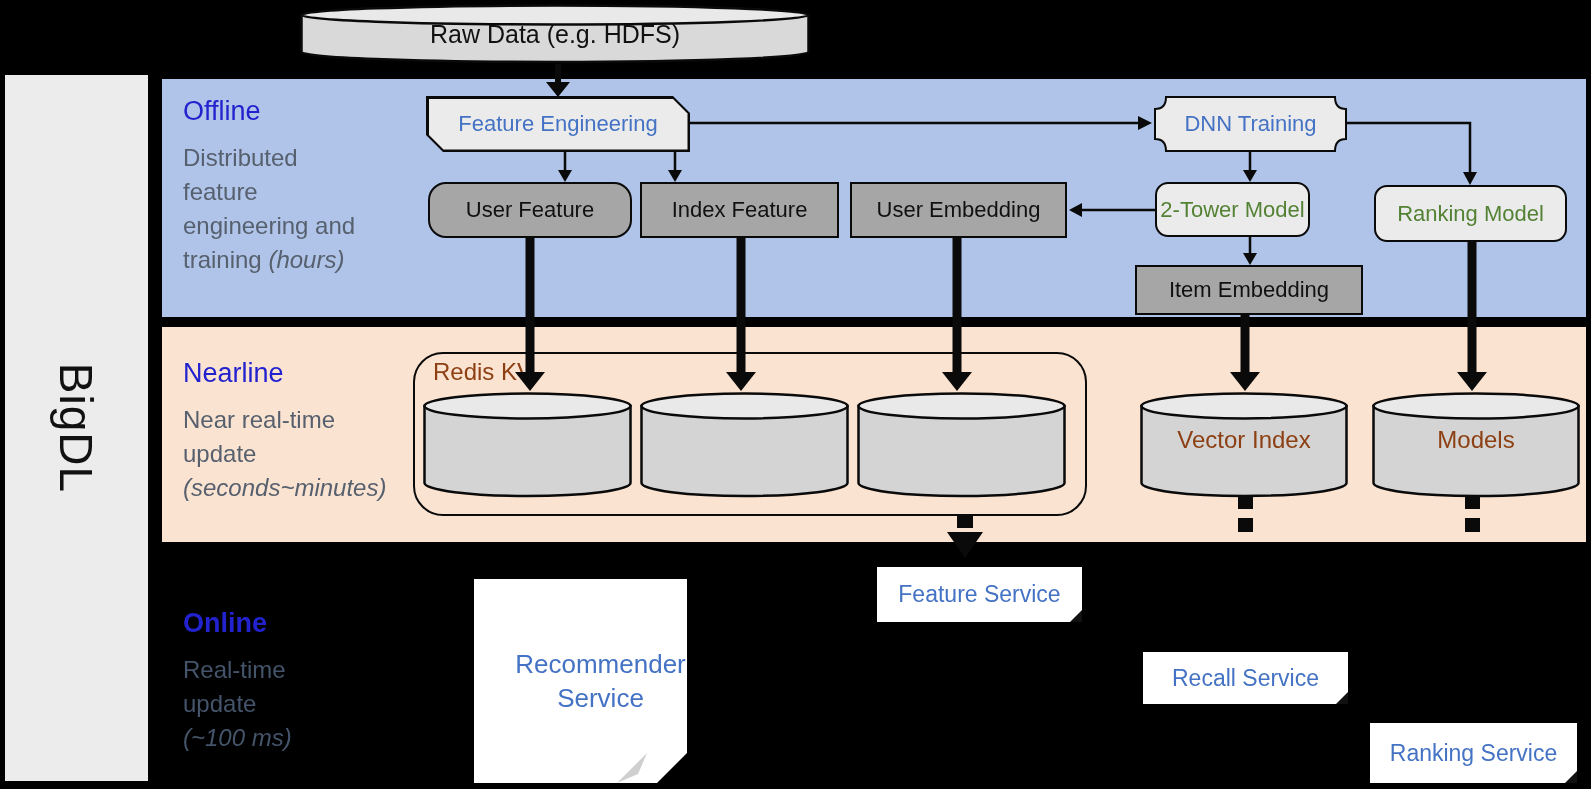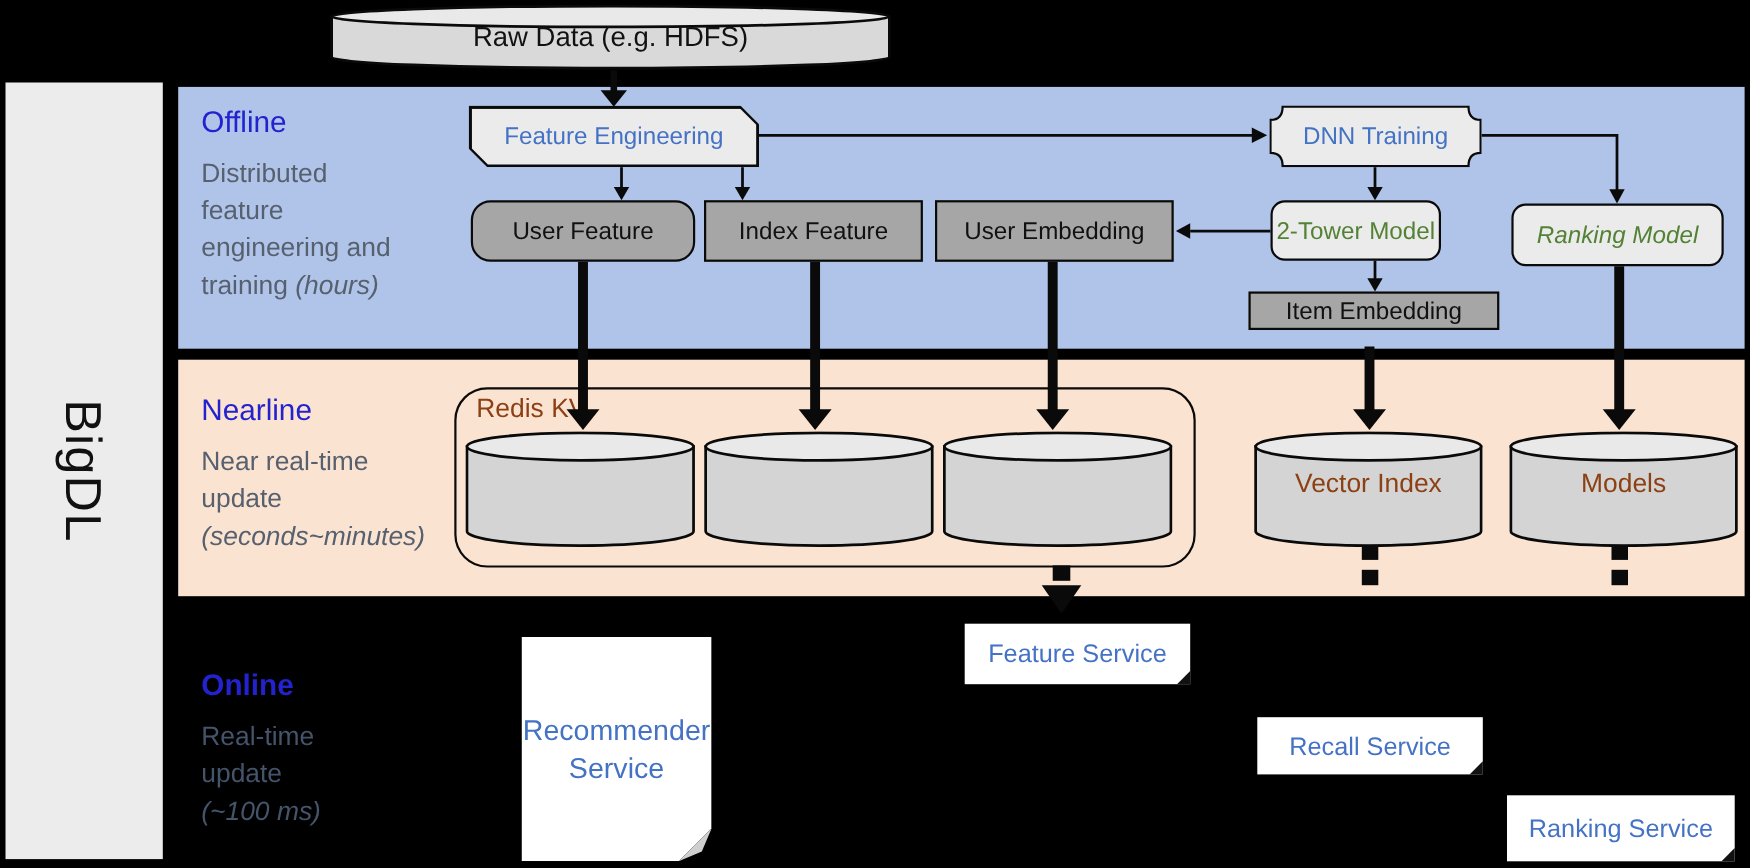--- a/index.html
+++ b/index.html
@@ -48,21 +48,21 @@
   .redis-frame{position:absolute;left:413px;top:352px;width:670px;height:160px;border:2.5px solid #0a0a0a;border-radius:30px;z-index:2;}
   .redis-label{position:absolute;left:433px;top:358px;font-size:24px;color:var(--brown-text,#8C4013);z-index:4;}
 
   
   .service{background:#fff;color:var(--blue-text,#4472C4);font-size:23px;position:absolute;z-index:3;display:flex;align-items:center;justify-content:center;text-align:center;}
   .service::after{content:"";position:absolute;right:0;bottom:0;width:0;height:0;border-style:solid;border-width:0 0 12px 12px;border-color:transparent transparent #111 transparent;}
 
   
   .doc{position:absolute;left:474px;top:579px;width:173px;height:204px;background:#fff;z-index:3;
     clip-path:polygon(0 0,100% 0,100% calc(100% - 30px),calc(100% - 30px) 100%,0 100%);
-    display:flex;align-items:center;justify-content:center;text-align:center;font-size:26px;line-height:34px;color:var(--blue-text,#4472C4);}
+    display:flex;align-items:center;justify-content:center;text-align:center;font-size:26px;line-height:34px;color:var(--blue-text,#4472C4);padding-left:40px;}
   .doc-fold{position:absolute;left:617px;top:753px;width:30px;height:30px;z-index:4;background:#cfcfcf;
     clip-path:polygon(100% 0,0 100%,70% 70%);}
 
   
   svg.wires{position:absolute;left:0;top:0;z-index:5;pointer-events:none;}
 </style>
 </head>
 <body>
 
 <div class="canvas">
@@ -121,22 +121,22 @@
     <svg width="193" height="56" viewBox="0 0 193 56">
       <path d="M12 1 L181 1 Q181 13 192 13 L192 43 Q181 43 181 55 L12 55 Q12 43 1 43 L1 13 Q12 13 12 1 Z" fill="#EBEBEB" stroke="#0a0a0a" stroke-width="2"></path>
     </svg>
     <div class="lbl blue-label">DNN Training</div>
   </div>
 
   <div class="node dark-box" style="left:428px;top:182px;width:204px;height:56px;border-radius:18px;">User Feature</div>
   <div class="node dark-box" style="left:640px;top:182px;width:199px;height:56px;">Index Feature</div>
   <div class="node dark-box" style="left:850px;top:182px;width:217px;height:56px;">User Embedding</div>
   <div class="node round-box" style="left:1155px;top:182px;width:155px;height:55px;">2-Tower Model</div>
-  <div class="node round-box" style="left:1374px;top:185px;width:193px;height:57px;font-style:italic;">Ranking Model</div>
-  <div class="node dark-box" style="left:1135px;top:265px;width:228px;height:35px;">Item Embedding</div>
+  <div class="node round-box" style="left:1374px;top:185px;width:193px;height:57px;">Ranking Model</div>
+  <div class="node dark-box" style="left:1135px;top:265px;width:228px;height:50px;">Item Embedding</div>
 
   <div class="cyl" style="left:423px;top:392px;">
     <svg width="209" height="106" viewBox="0 0 209 106">
       <path d="M1.5 14 L1.5 91 A103 13 0 0 0 207.5 91 L207.5 14 Z" fill="#D4D4D4" stroke="#0a0a0a" stroke-width="2.5"></path>
       <ellipse cx="104.5" cy="14" rx="103" ry="12.5" fill="#E9E9E9" stroke="#0a0a0a" stroke-width="2.5"></ellipse>
     </svg>
   </div>
   <div class="cyl" style="left:640px;top:392px;">
     <svg width="209" height="106" viewBox="0 0 209 106">
       <path d="M1.5 14 L1.5 91 A103 13 0 0 0 207.5 91 L207.5 14 Z" fill="#D4D4D4" stroke="#0a0a0a" stroke-width="2.5"></path>

